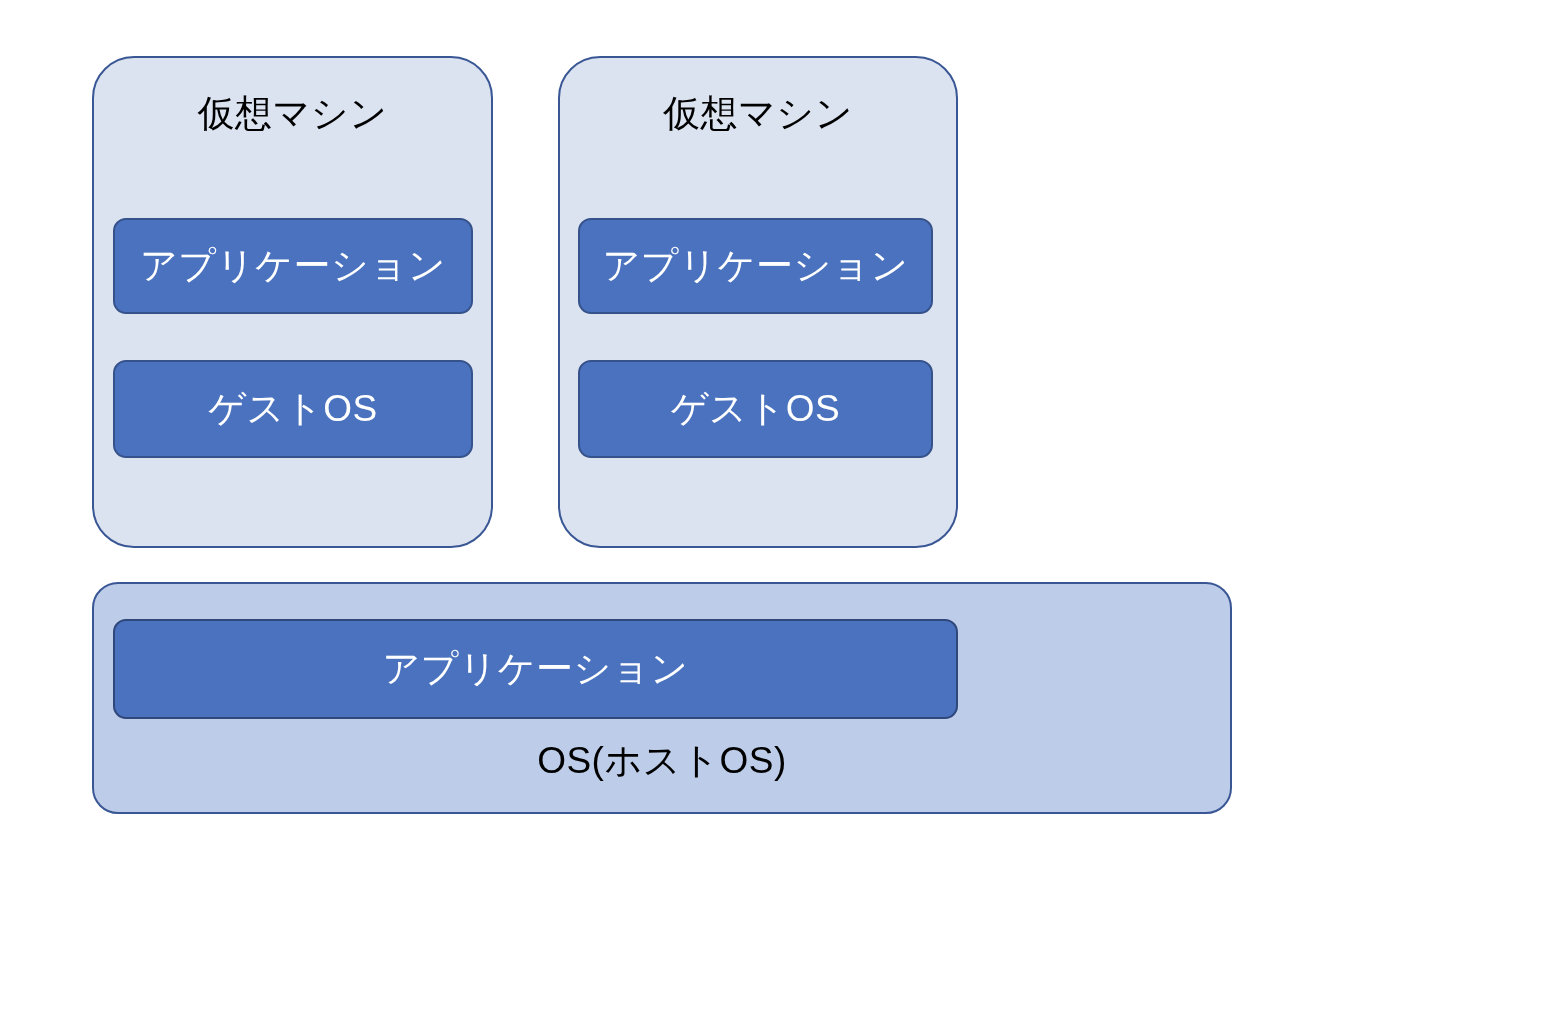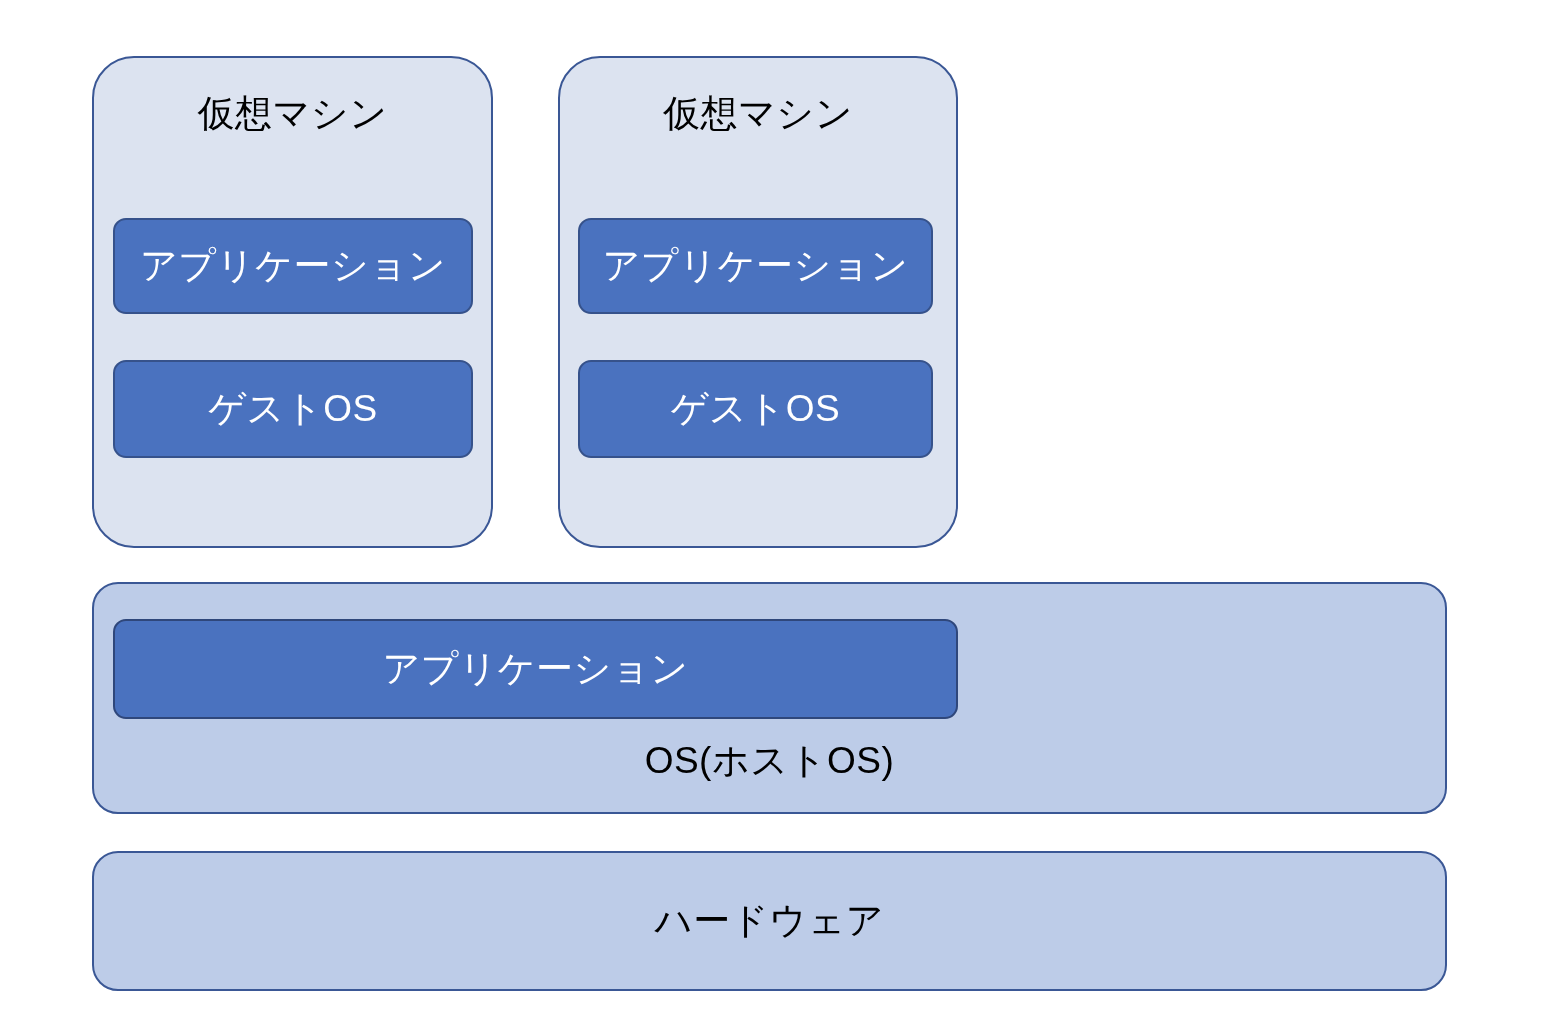--- a/index.html
+++ b/index.html
@@ -80,21 +80,21 @@
 
   
   #vm-left   { left: 92px;  top: 48px;  width: 401px; height: 492px; }
   #vm-right  { left: 558px; top: 48px;  width: 400px; height: 492px; }
 
   #app-left  { left: 113px; top: 210px; width: 360px; height: 96px; }
   #guest-left{ left: 113px; top: 352px; width: 360px; height: 98px; }
   #app-right { left: 578px; top: 210px; width: 355px; height: 96px; }
   #guest-right{left: 578px; top: 352px; width: 355px; height: 98px; }
 
-  #host-os-box   { left: 92px;  top: 574px; width: 1355px; height: 232px; align-items: flex-end; }
+  #host-os-box   { left: 92px;  top: 574px; width: 1140px; height: 232px; align-items: flex-end; }
   #host-os-label { margin-bottom: 26px; }
   #hypervisor-box{ left: 113px; top: 611px; width: 845px; height: 100px; }
 
   #hardware-box  { left: 92px;  top: 843px; width: 1355px; height: 140px; }
 </style>
 </head>
 <body>
 
 <div id="diagram-canvas">
 
@@ -118,17 +118,14 @@
     <span>ゲストOS</span>
   </div>
 
   <div class="node layer-box" id="host-os-box">
     <div class="layer-label" id="host-os-label">OS(ホストOS)</div>
   </div>
   <div class="node blue-block deep" id="hypervisor-box">
     <span>アプリケーション</span>
   </div>
 
-  <div class="node layer-box" id="hardware-box">
-    <div class="layer-label">ハードウェア</div>
-  </div>
 
 </div>
 
 </body></html>

